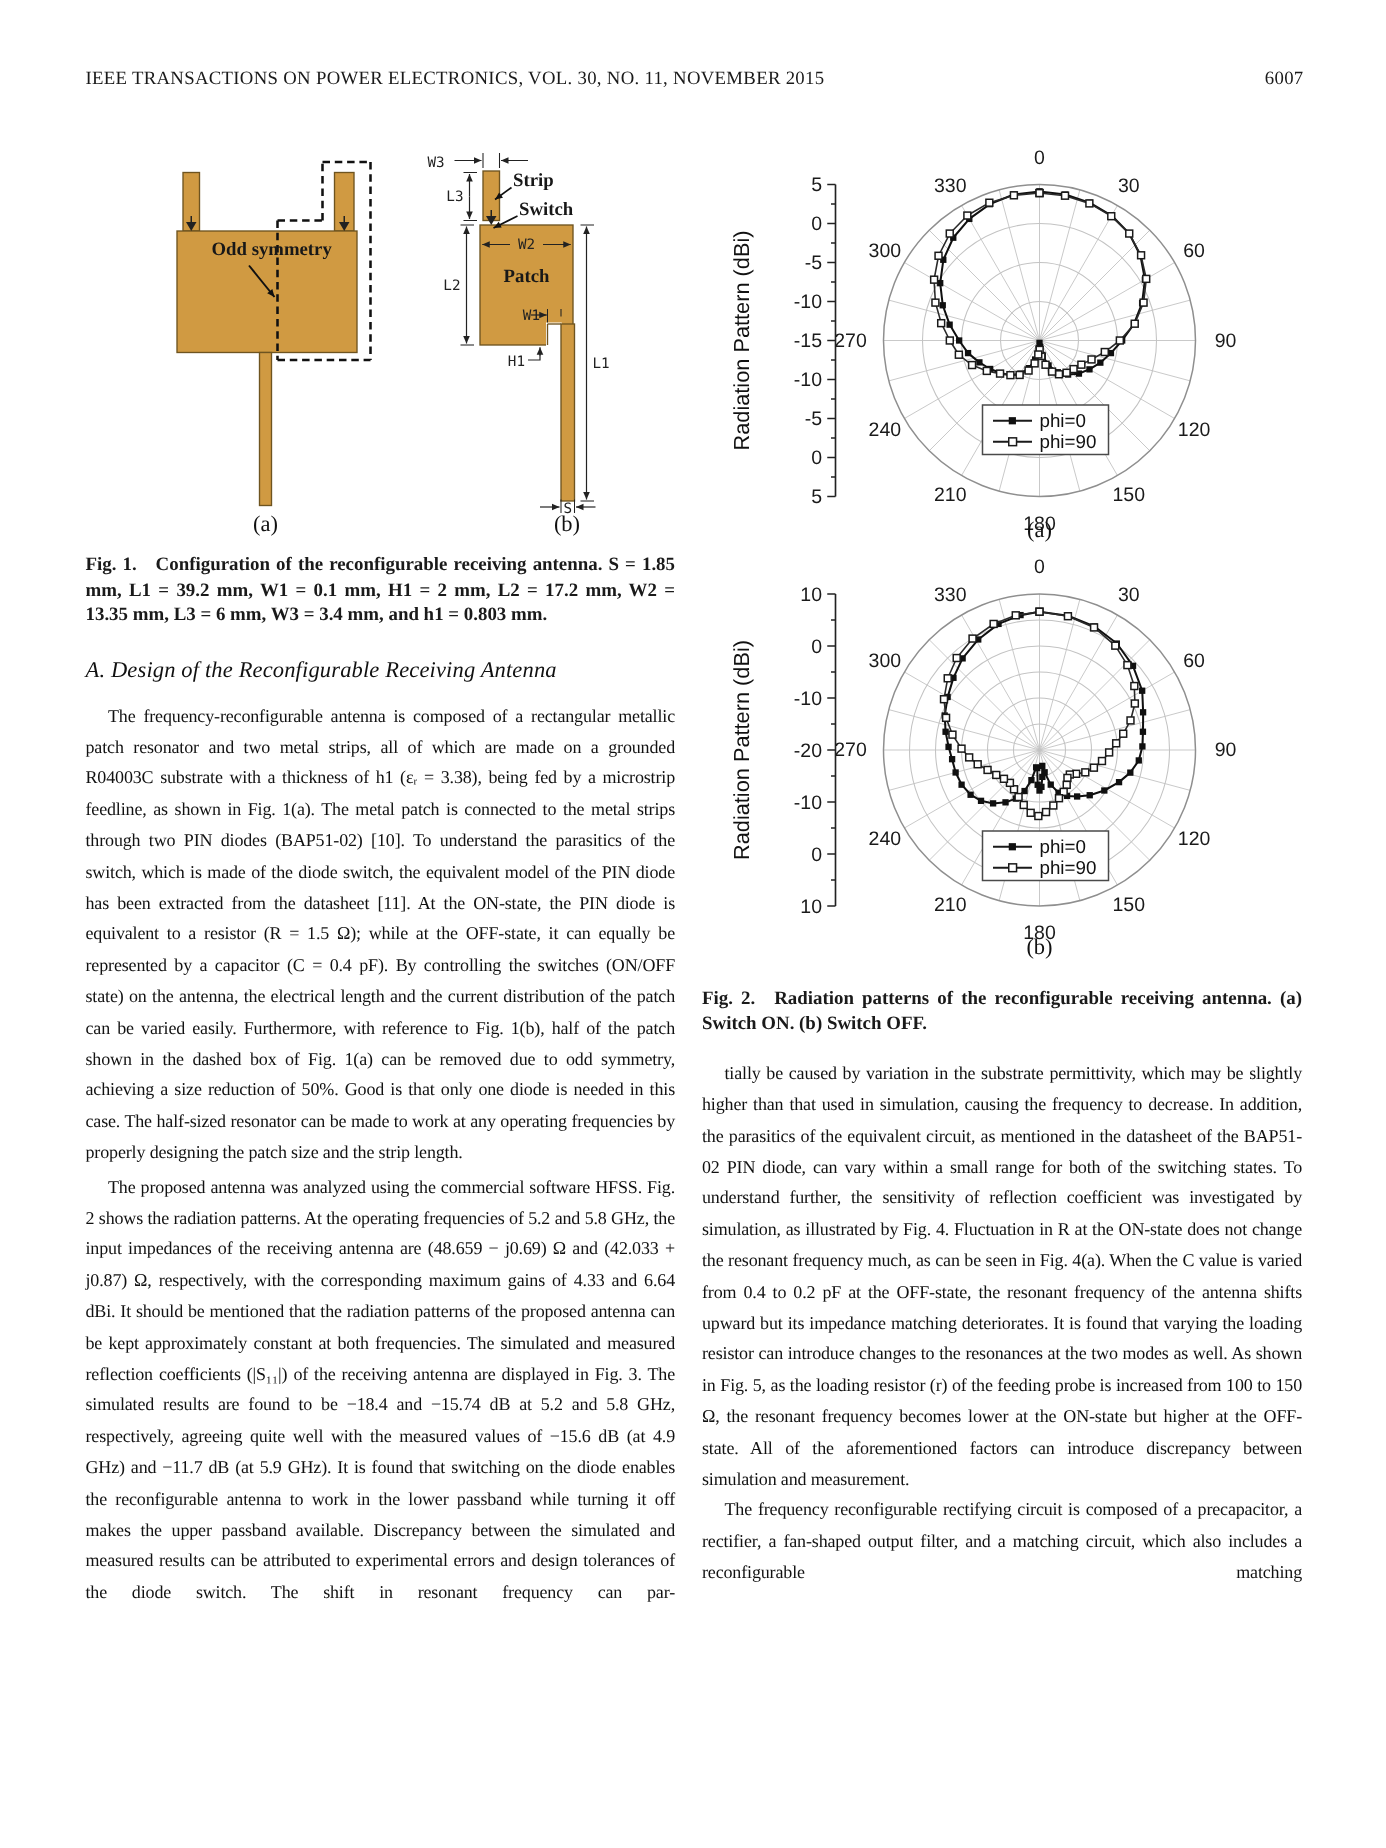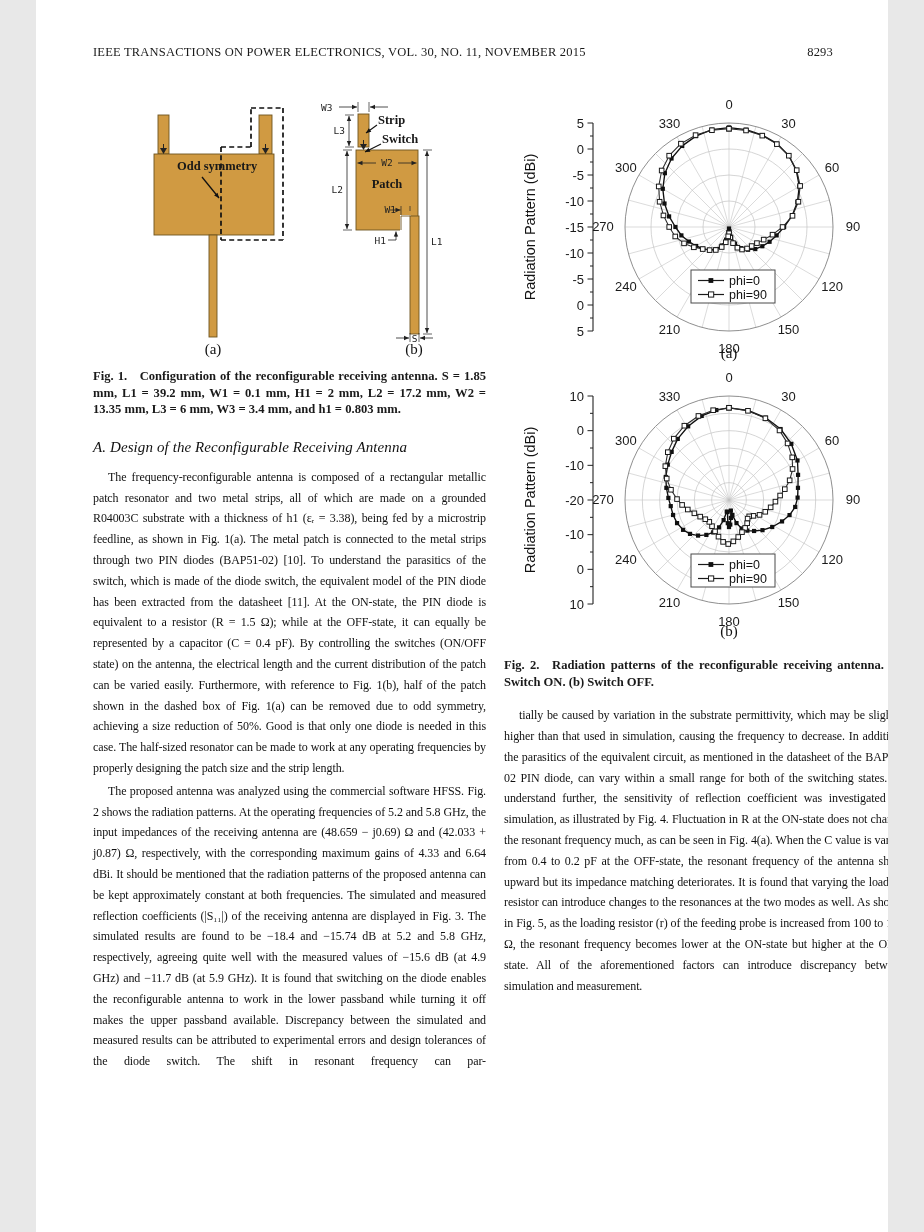--- a/index.html
+++ b/index.html
@@ -1,16 +1,16 @@
 <!DOCTYPE html>
 <html><head>
 <meta charset="utf-8">
 <style>
   html,body{margin:0;padding:0;background:#e8e8e8;}
-  .page{position:relative;width:852px;height:1232px;background:#ffffff;margin:0 auto;
+  .page{position:relative;width:924px;height:1232px;background:#ffffff;margin:0 auto;
         font-family:"Liberation Serif","DejaVu Serif",serif;color:#111;overflow:hidden;}
   .hdr{position:absolute;top:45px;left:57px;right:55px;display:flex;justify-content:space-between;
        font-size:12.5px;letter-spacing:.2px;color:#1a1a1a;}
   .col{position:absolute;}
   .col-left{left:57px;top:97px;width:393px;}
   .col-right{left:468px;top:90px;width:400px;}
   .body-par{font-size:12px;line-height:20.8px;text-align:justify;text-indent:15px;margin:0;
             letter-spacing:-0.1px;}
   .cut-par{text-align-last:justify;}
   .caption{font-size:12.6px;line-height:16.6px;text-align:justify;color:#1a1a1a;margin:0;}
@@ -21,21 +21,21 @@
   svg{display:block;}
   .figwrap{width:100%;}
 </style>
 </head>
 <body>
 
 <div class="page">
 
   <div class="hdr">
     <span>IEEE TRANSACTIONS ON POWER ELECTRONICS, VOL. 30, NO. 11, NOVEMBER 2015</span>
-    <span>8293</span>
+    <span>6007</span>
   </div>
 
   <div class="col col-left">
     <div class="figwrap">
       <svg id="fig1svg" width="393" height="262" viewBox="0 0 393 262">
           <rect x="65" y="18" width="11" height="39" fill="#d09a42" stroke="#6e5420" stroke-width="0.9"></rect>
           <rect x="166" y="18" width="13" height="39" fill="#d09a42" stroke="#6e5420" stroke-width="0.9"></rect>
           <rect x="61" y="57" width="120" height="81" fill="#d09a42" stroke="#6e5420" stroke-width="0.9"></rect>
           <rect x="116" y="138" width="8" height="102" fill="#d09a42" stroke="#6e5420" stroke-width="0.9"></rect>
           <line x1="70.5" y1="47" x2="70.5" y2="52" stroke="#222" stroke-width="1"></line>
@@ -441,15 +441,16 @@
           <rect x="204.5" y="190.1" width="4.8" height="4.8" fill="#101010"></rect>
           <text x="225" y="196.5" font-family="&quot;Liberation Sans&quot;,&quot;DejaVu Sans&quot;,sans-serif" font-size="12.5px" fill="#111">phi=0</text>
           <line x1="194" y1="206.5" x2="220" y2="206.5" stroke="#1a1a1a" stroke-width="1.2"></line>
           <rect x="204.5" y="203.9" width="5.2" height="5.2" fill="#fff" stroke="#1a1a1a" stroke-width="1"></rect>
           <text x="225" y="210.5" font-family="&quot;Liberation Sans&quot;,&quot;DejaVu Sans&quot;,sans-serif" font-size="12.5px" fill="#111">phi=90</text>
           <text x="225" y="264" font-family="&quot;Liberation Serif&quot;,serif" font-size="15px" text-anchor="middle" fill="#111">(b)</text>
         </svg>
     </div>
     <p class="caption mt-cap">Fig. 2. Radiation patterns of the reconfigurable receiving antenna. (a) Switch ON. (b) Switch OFF.</p>
     <p class="body-par" style="margin-top:15px">tially be caused by variation in the substrate permittivity, which may be slightly higher than that used in simulation, causing the frequency to decrease. In addition, the parasitics of the equivalent circuit, as mentioned in the datasheet of the BAP51-02 PIN diode, can vary within a small range for both of the switching states. To understand further, the sensitivity of reflection coefficient was investigated by simulation, as illustrated by Fig. 4. Fluctuation in R at the ON-state does not change the resonant frequency much, as can be seen in Fig. 4(a). When the C value is varied from 0.4 to 0.2 pF at the OFF-state, the resonant frequency of the antenna shifts upward but its impedance matching deteriorates. It is found that varying the loading resistor can introduce changes to the resonances at the two modes as well. As shown in Fig. 5, as the loading resistor (r) of the feeding probe is increased from 100 to 150 Ω, the resonant frequency becomes lower at the ON-state but higher at the OFF-state. All of the aforementioned factors can introduce discrepancy between simulation and measurement.</p>
+    <p class="body-par cut-par">The frequency reconfigurable rectifying circuit is composed of a precapacitor, a rectifier, a fan-shaped output filter, and a matching circuit, which also includes a reconfigurable matching</p>
   </div>
 
 </div>
 
 </body></html>

